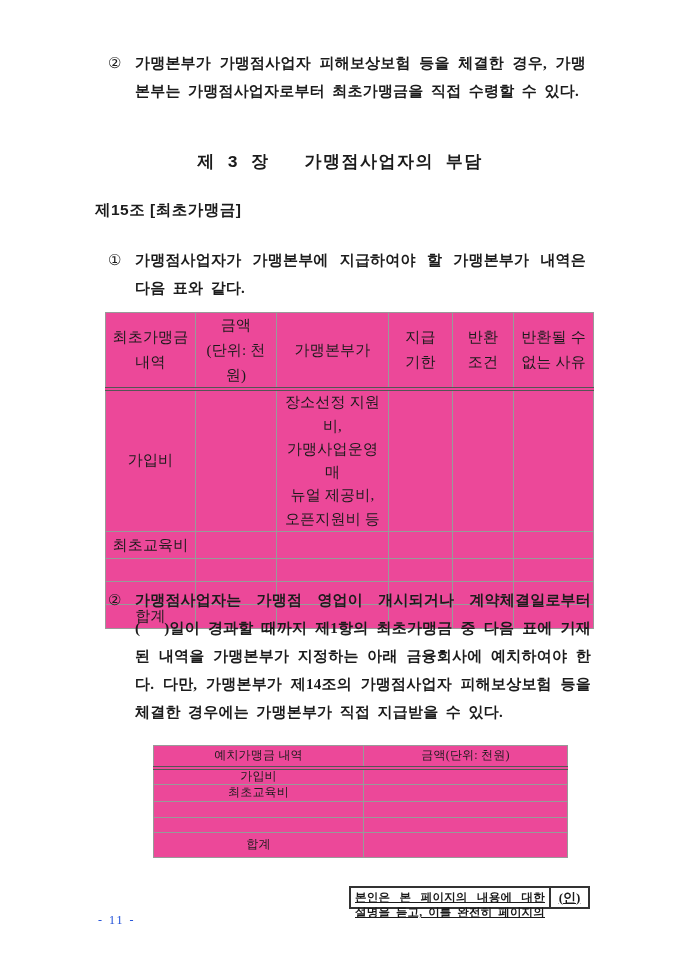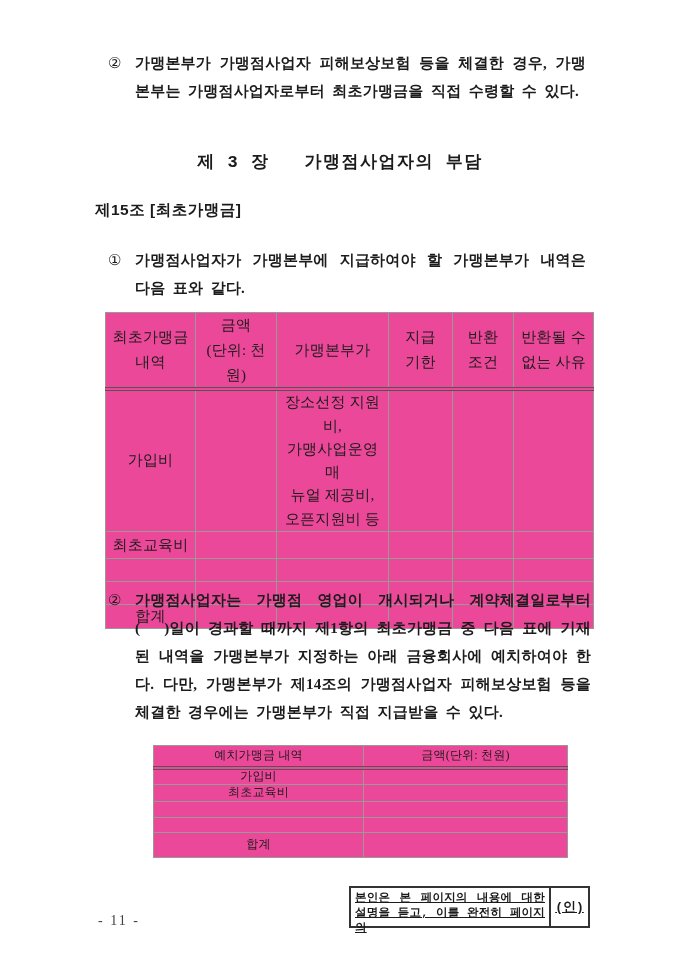--- a/index.html
+++ b/index.html
@@ -54,42 +54,42 @@
   #table1 tr.r0 td { line-height:1.55; }
   #table2 td { font-size:12px; line-height:1.15; }
   #table2 tr.h-hdr { height:22px; }
   #table2 tr.r0 { height:17px; }
   #table2 tr.r1 { height:17px; }
   #table2 tr.r2 { height:16px; }
   #table2 tr.r3 { height:15px; }
   #table2 tr.r4 { height:25px; }
 
   #ack-box {
-    position:absolute; top:886px; left:349px; width:241px; height:42px;
+    position:absolute; top:886px; left:349px; width:241px; height:23px;
     border:2px solid #333; display:flex; box-sizing:border-box;
-    font-family:Liberation Mono, monospace;
+    font-family:Liberation Serif, serif;
   }
   .ack-text {
     width:200px; box-sizing:border-box; padding:2px 4px 0 4px;
     border-right:2px solid #333;
   }
   .ack-line {
     font-size:11.5px; font-weight:800; line-height:15px;
     text-decoration:underline;
     text-align:justify; text-align-last:justify;
     letter-spacing:0.2px;
   }
   .ack-seal {
     flex:1; display:flex; align-items:center; justify-content:center;
     font-size:13px; font-weight:800; text-decoration:underline;
   }
 
   #page-number {
     position:absolute; top:913px; left:98px;
-    font-size:14px; color:#404040; letter-spacing:2px;
+    font-size:12px; color:#1d4ed8; letter-spacing:2px;
   }
 </style>
 </head>
 <body>
 
 <div class="page">
 
   <div class="clause" id="clause-top">
     <span class="marker">②</span>
     <div class="ctext">가맹본부가 가맹점사업자 피해보상보험 등을 체결한 경우, 가맹본부는 가맹점사업자로부터 최초가맹금을 직접 수령할 수 있다.</div>

